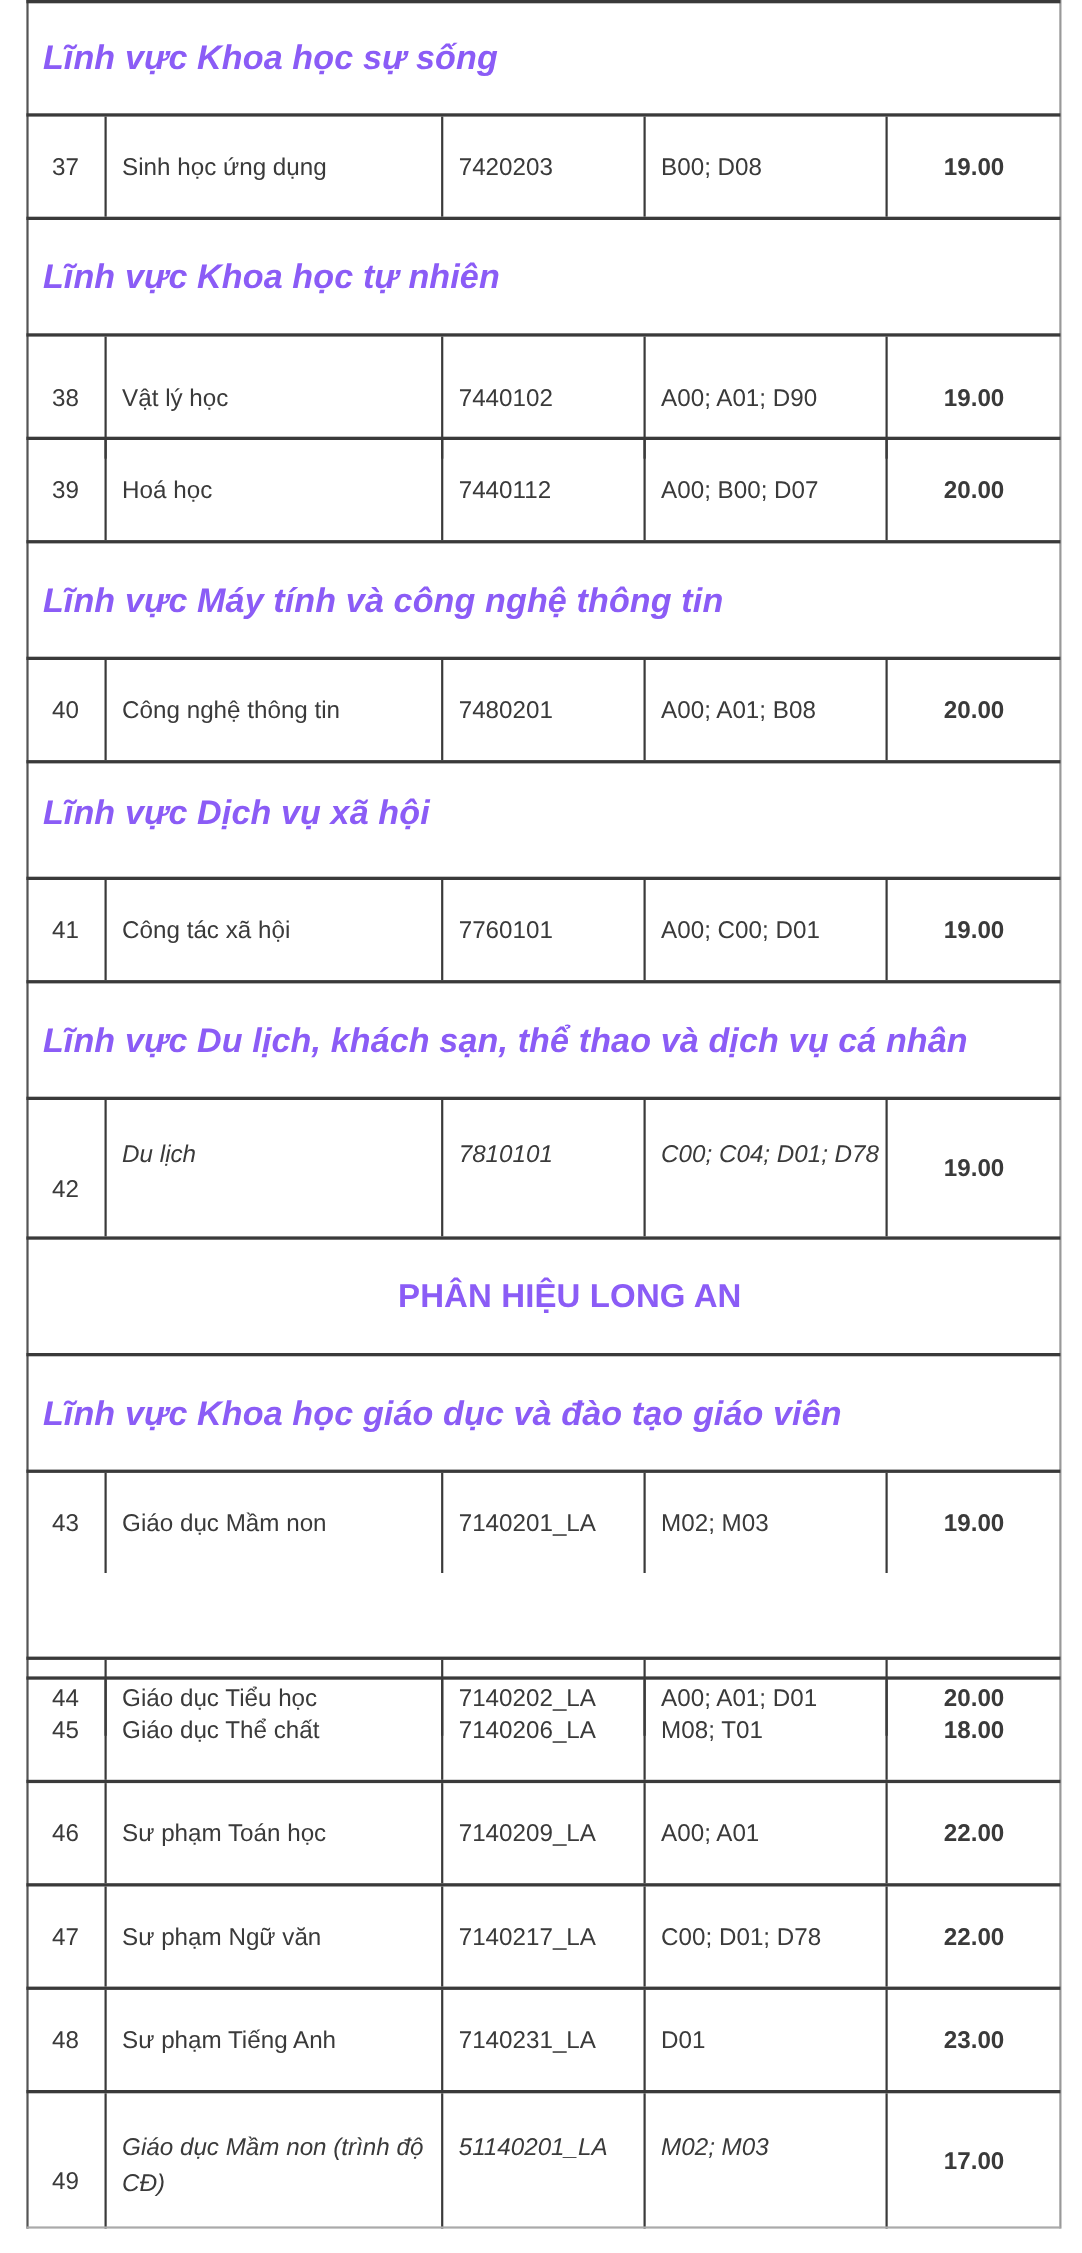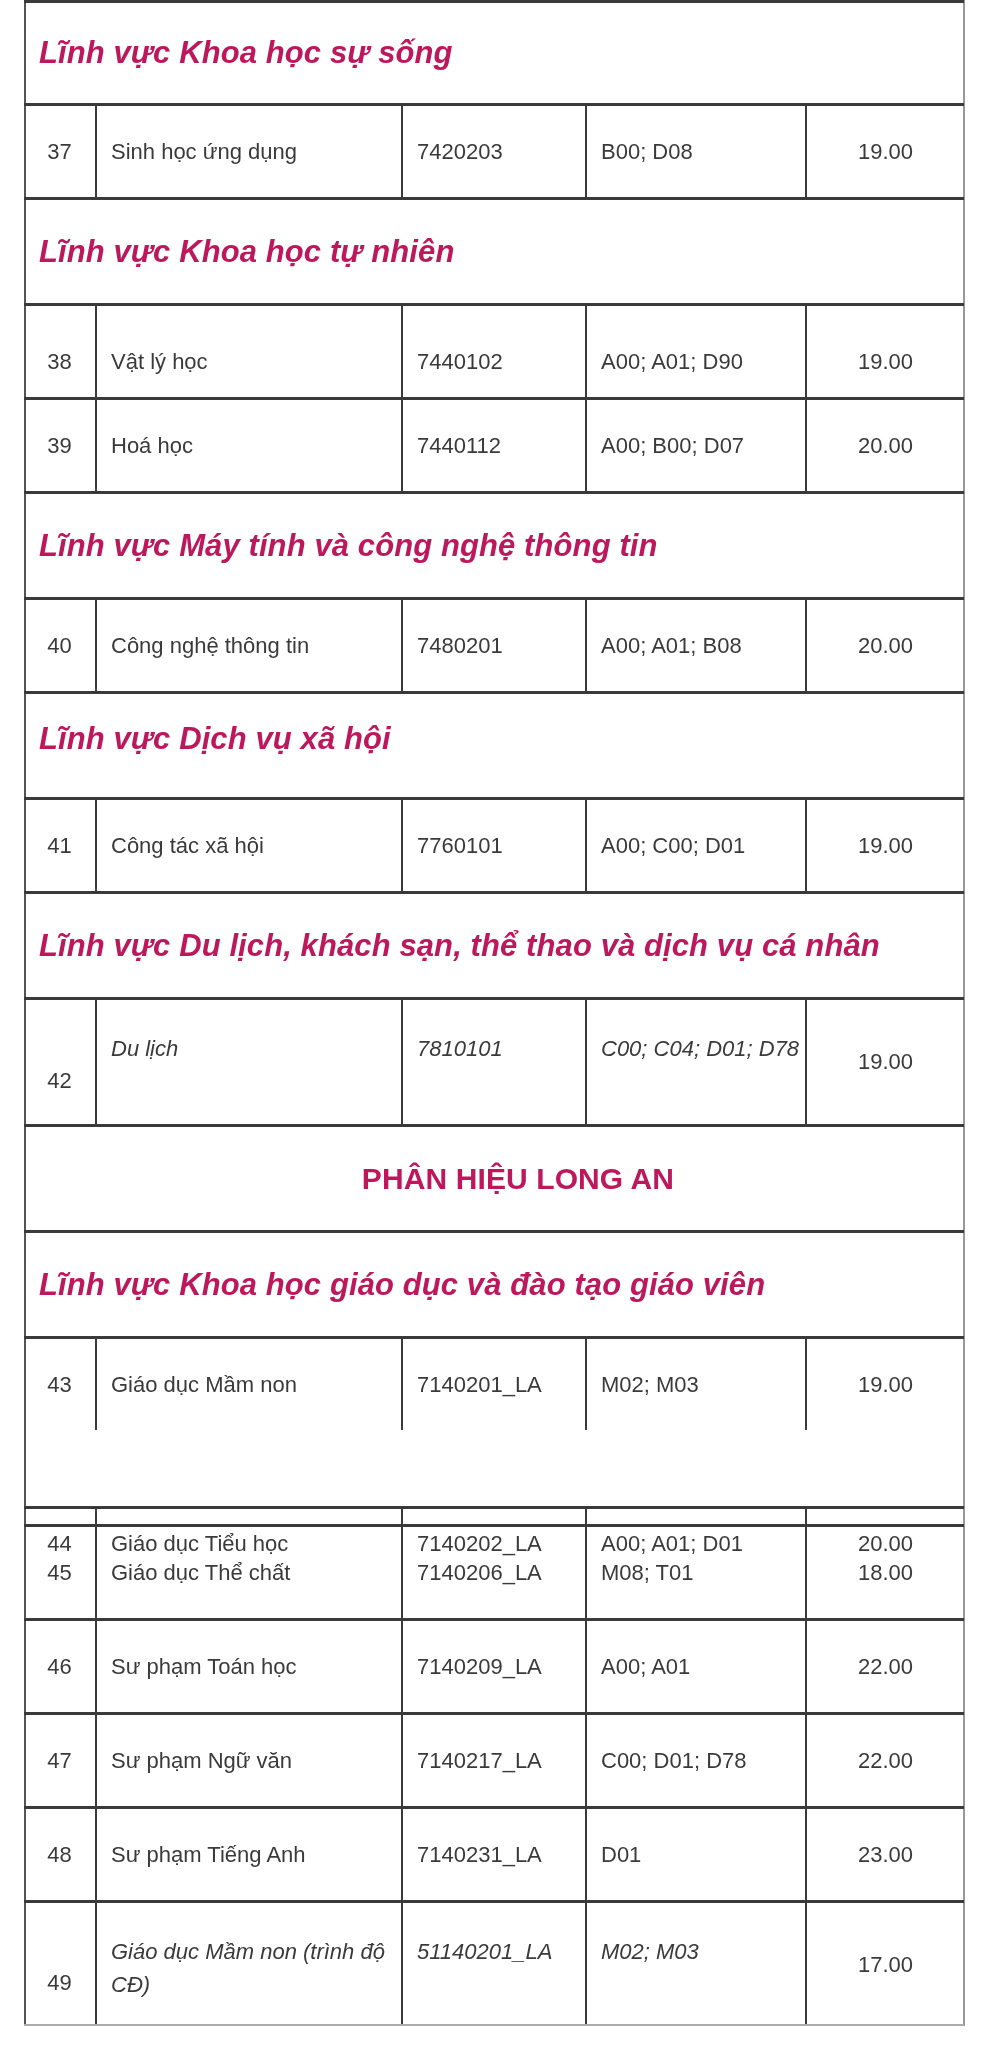--- a/index.html
+++ b/index.html
@@ -1,29 +1,29 @@
 <!DOCTYPE html>
 <html><head>
 <meta charset="utf-8">
 <style>
   html, body { margin:0; padding:0; background:#ffffff; }
   body { width:984px; height:2048px; overflow:hidden; position:relative; font-family:"Liberation Sans", sans-serif; color:#333333; }
   .left-rule { position:absolute; left:24px; top:0; width:2px; height:2026px; background:#555; }
   .right-rule { position:absolute; left:963px; top:0; width:2px; height:2026px; background:#999; }
   .hdr { position:absolute; left:24px; width:940px; box-sizing:border-box; border-top:3px solid #3a3a3a; display:flex; align-items:center; }
-  .hdr .t { font-weight:bold; font-style:italic; font-size:31px; color:#be185d; padding-left:15px; letter-spacing:0.1px; }
+  .hdr .t { font-weight:bold; font-style:italic; font-size:31px; color:#8b5cf6; padding-left:15px; letter-spacing:0.1px; }
   .hdr.branch { justify-content:center; }
   .hdr.branch .t { font-style:normal; font-size:30px; padding-left:0;margin-left:48px; }
   .row { position:absolute; left:24px; width:940px; box-sizing:border-box; border-top:3px solid #3a3a3a; }
   .cell { position:absolute; top:0; bottom:0; box-sizing:border-box; font-size:22px; color:#3a3a3a; }
   .c0 { left:0; width:73px; border-right:2px solid #3a3a3a; text-align:center; }
   .c1 { left:73px; width:306px; border-right:2px solid #3a3a3a; padding-left:14px; }
   .c2 { left:379px; width:184px; border-right:2px solid #3a3a3a; padding-left:14px; }
   .c3 { left:563px; width:220px; border-right:2px solid #3a3a3a; padding-left:14px; }
-  .c4 { left:783px; width:157px; text-align:right; }
+  .c4 { left:783px; width:157px; text-align:right;font-weight:bold; }
   .mid { display:flex; align-items:center; }
   .mid.c0, .mid.c4 { justify-content:center; }
   .tall .c1, .tall .c2, .tall .c3 { padding-top:32px; line-height:33px;font-style:italic; }
   .bottom-rule { position:absolute; left:24px; top:2024px; width:940px; height:2px; background:#aaa; }
 </style>
 </head>
 <body>
 
 <div class="left-rule"></div>
 <div class="right-rule"></div>

